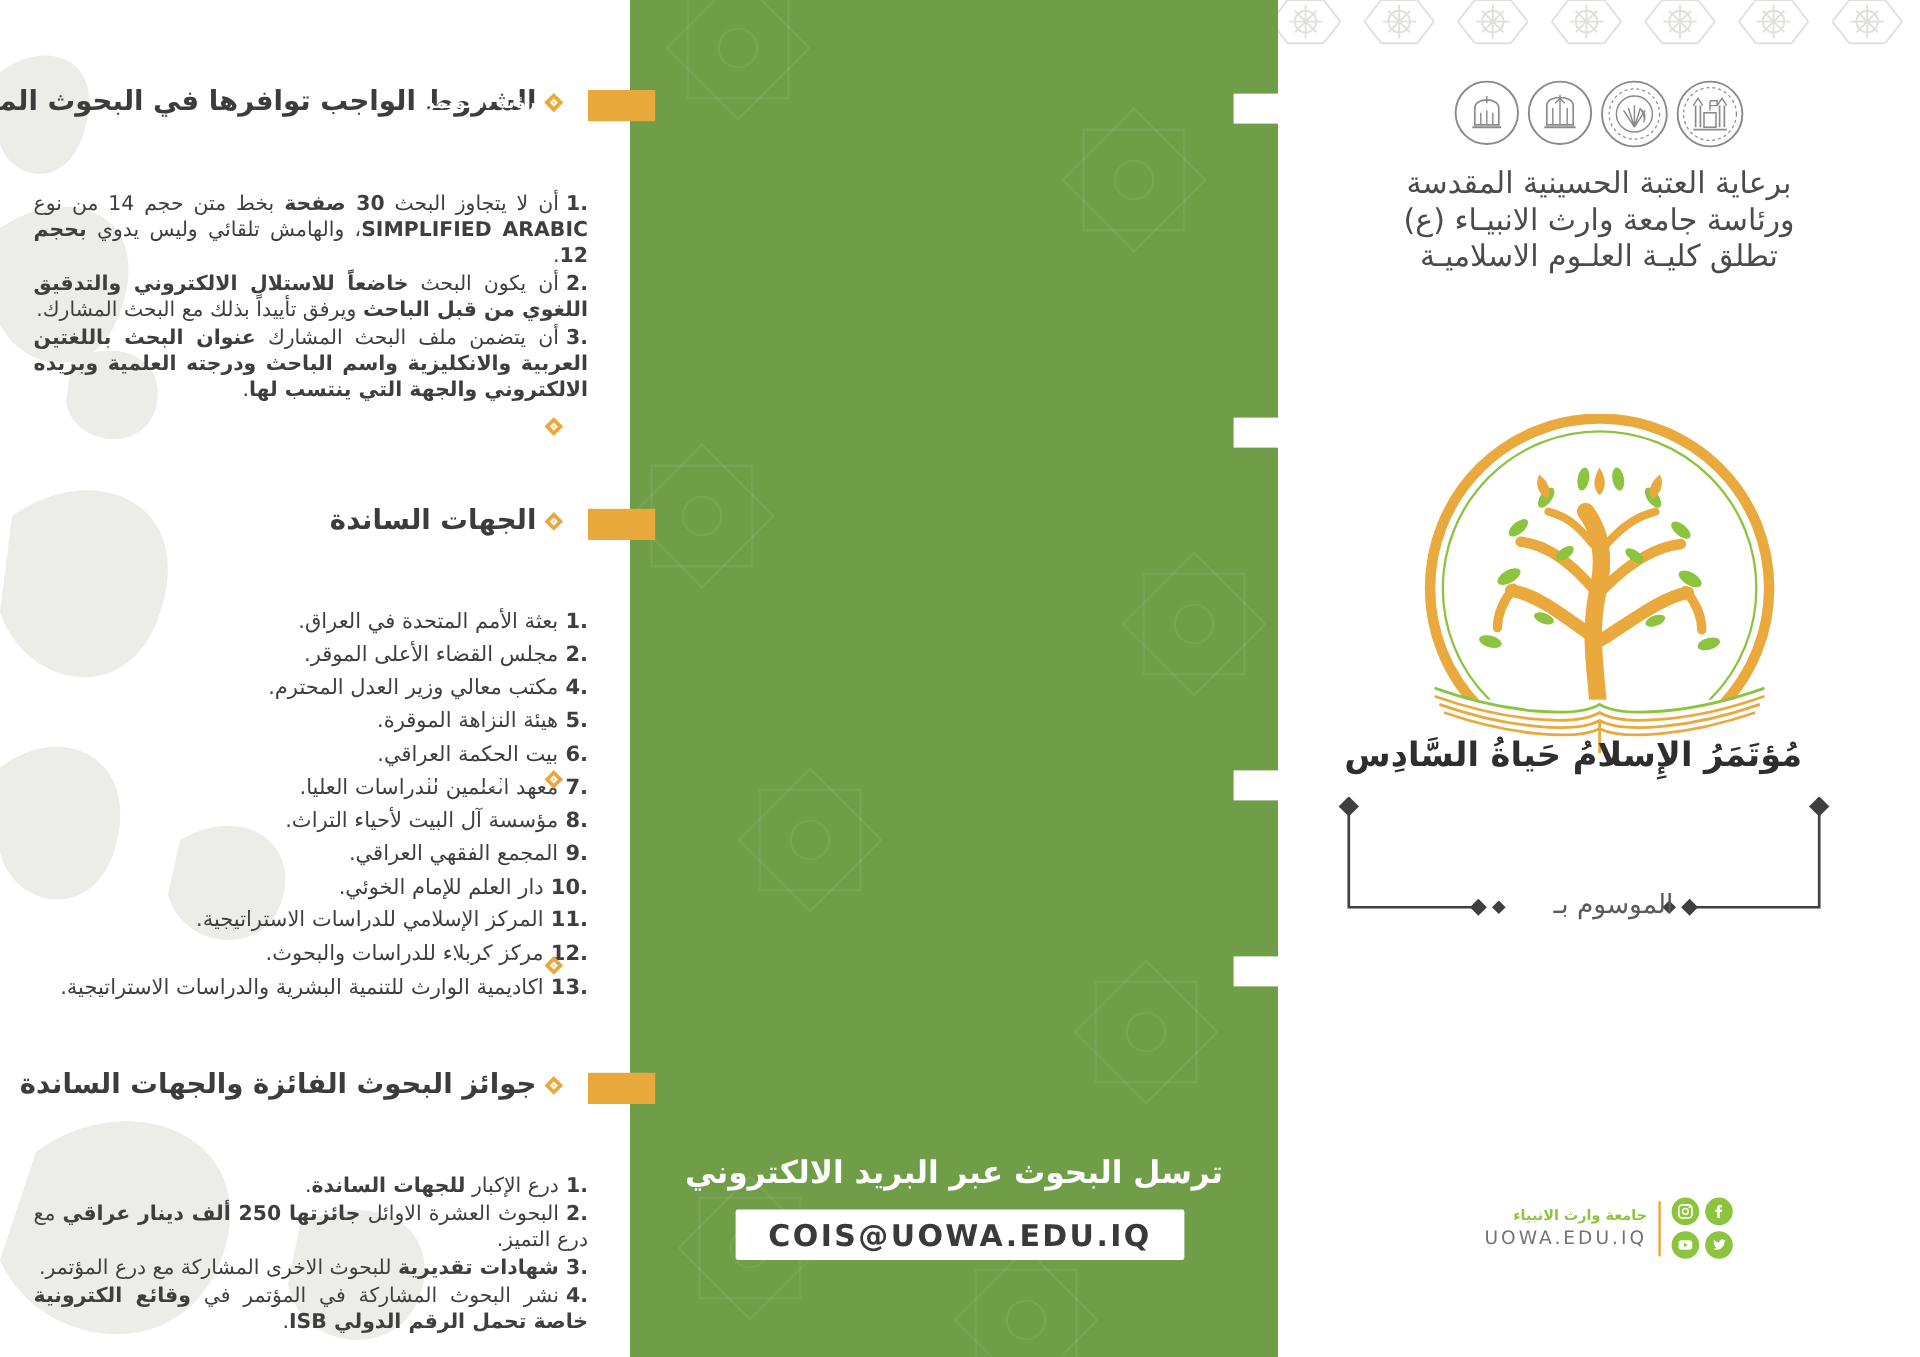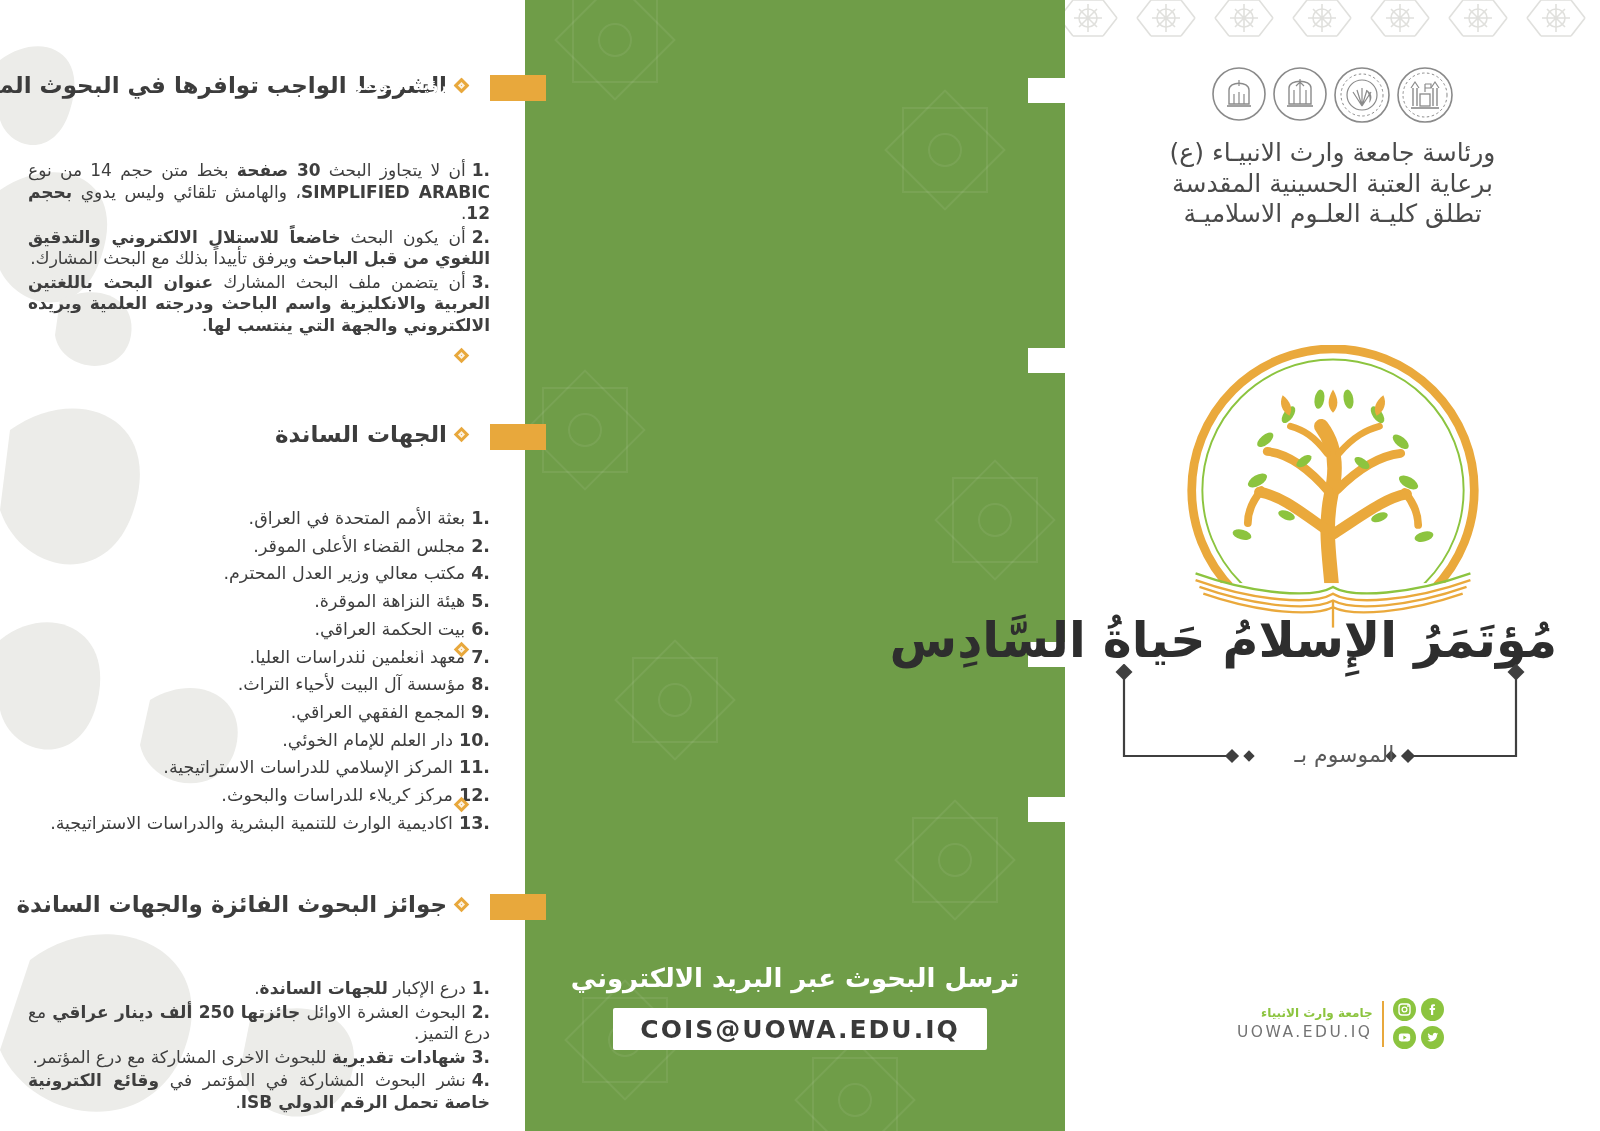--- a/index.html
+++ b/index.html
@@ -44,21 +44,21 @@
             border-radius:2px;display:flex;align-items:center;justify-content:center;z-index:2;}
   .emailbox span{font-size:25px;font-weight:bold;letter-spacing:2px;color:#3a3a3a;}
   
   .band{position:absolute;left:0;top:0;width:535px;height:42px;overflow:hidden;}
   .logos{position:absolute;top:66px;left:0;width:535px;display:flex;justify-content:center;gap:5px;}
   .logos svg{flex:none;}
   .sponsor{position:absolute;top:138px;left:20px;right:20px;text-align:center;direction:rtl;
            font-size:25px;line-height:30.5px;color:#4a4a4a;}
   .treewrap{position:absolute;top:345px;left:0;width:535px;display:flex;justify-content:center;}
   .callig{position:absolute;top:612px;left:0;width:492px;text-align:center;direction:rtl;
-          font-size:49px;font-weight:bold;color:#2e2e2e;white-space:nowrap;}
+          font-size:28px;font-weight:bold;color:#2e2e2e;white-space:nowrap;}
   .bracket{position:absolute;top:664px;left:50px;}
   .entitled{position:absolute;top:742px;left:12px;width:535px;text-align:center;direction:rtl;
             font-size:22px;color:#5a5a5a;z-index:3;}
   .maintitle{position:absolute;top:776px;left:0;width:535px;text-align:center;direction:rtl;
              font-size:25px;font-weight:bold;color:#383838;}
   .footer{position:absolute;top:998px;left:172px;display:flex;align-items:center;gap:9px;}
   .ftext{text-align:right;}
   .ftext .org{font-size:12px;font-weight:bold;color:#8CC43F;direction:rtl;}
   .ftext .site{font-size:15.5px;letter-spacing:2.5px;color:#737373;margin-top:3px;}
   .fdivider{width:2px;height:46px;background:#E8A83C;flex:none;}
@@ -273,22 +273,22 @@
         <circle cx="29" cy="29" r="22" fill="none" stroke="#8a8a8a" stroke-width="1" stroke-dasharray="2.5 2.5"></circle>
         <path d="M17 40 V22 M21 40 V22 M37 40 V22 M41 40 V22" stroke="#8a8a8a" stroke-width="1.4"></path>
         <path d="M15 22 L19 16 L23 22 M35 22 L39 16 L43 22" fill="none" stroke="#8a8a8a" stroke-width="1.2"></path>
         <rect x="24" y="28" width="10" height="12" fill="none" stroke="#8a8a8a" stroke-width="1.3"></rect>
         <path d="M29 18 V26 M29 18 H35 V22 H29" stroke="#8a8a8a" stroke-width="1.2" fill="none"></path>
         <path d="M15 42 H43" stroke="#8a8a8a" stroke-width="1.6"></path>
       </svg>
     </div>
 
     <div class="sponsor">
+        <div><span>برعاية العتبة الحسينية المقدسة</span></div>
         <div><span>ورئاسة جامعة وارث الانبيـاء (ع)</span></div>
-        <div><span>برعاية العتبة الحسينية المقدسة</span></div>
         <div><span>تطلق كليـة العلـوم الاسلاميـة</span></div>
       </div>
 
     <div class="treewrap">
       <svg width="340" height="300" viewBox="0 0 340 310">
         <circle cx="170" cy="150" r="146" fill="none" stroke="#EAA93C" stroke-width="9"></circle>
         <circle cx="170" cy="150" r="135" fill="none" stroke="#8CC43F" stroke-width="2"></circle>
         <g stroke="#EAA93C" fill="none" stroke-linecap="round">
           <path d="M170 268 C168 225 160 195 168 155 C176 122 170 100 158 84" stroke-width="15"></path>
           <path d="M169 195 C140 175 118 156 94 152" stroke-width="11"></path>

